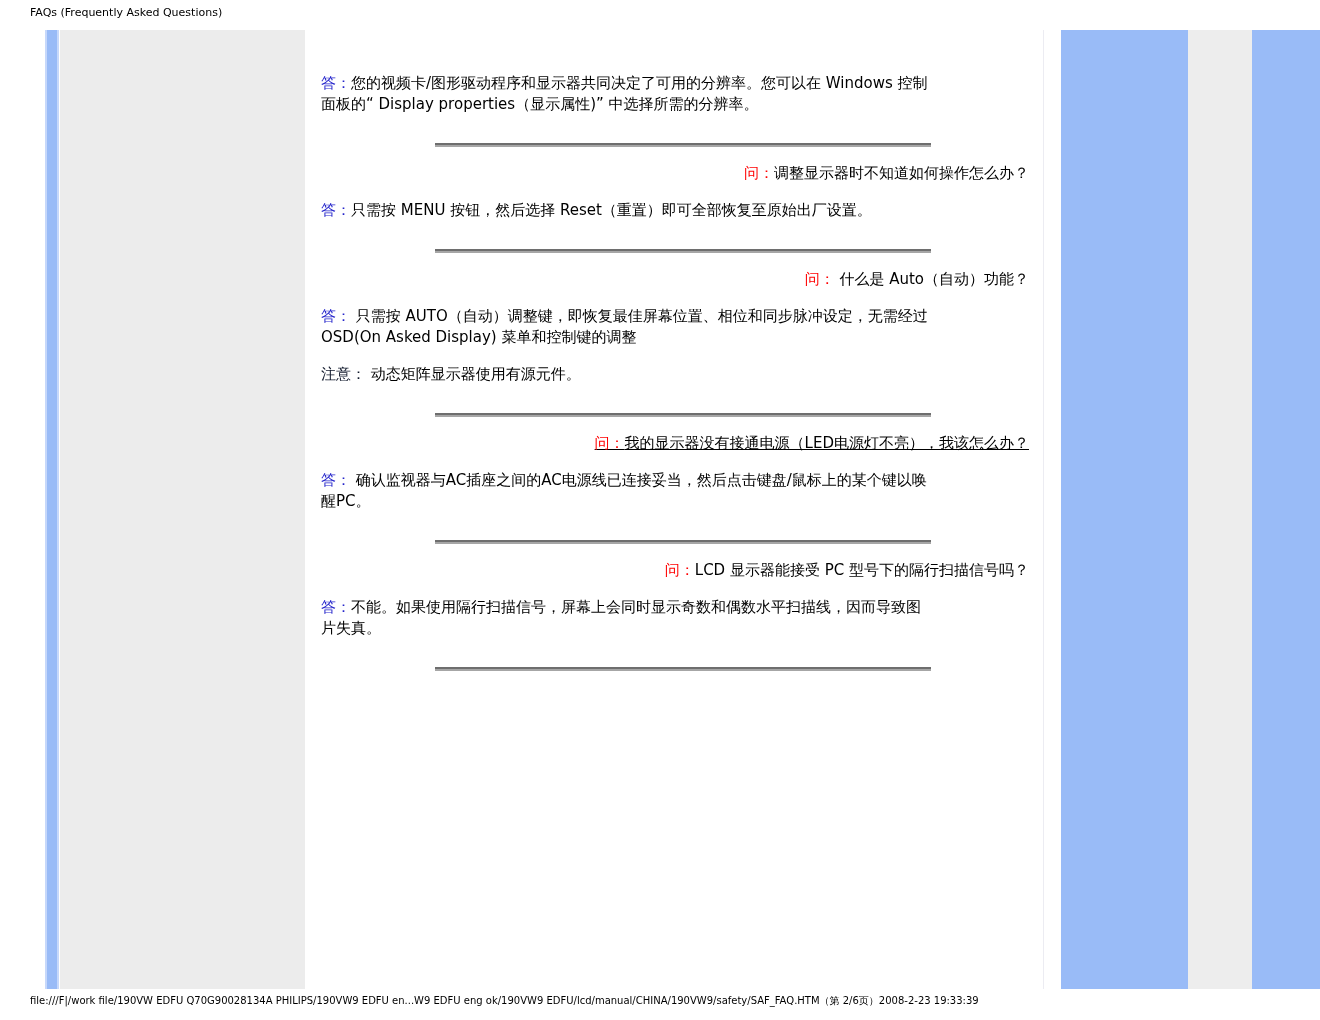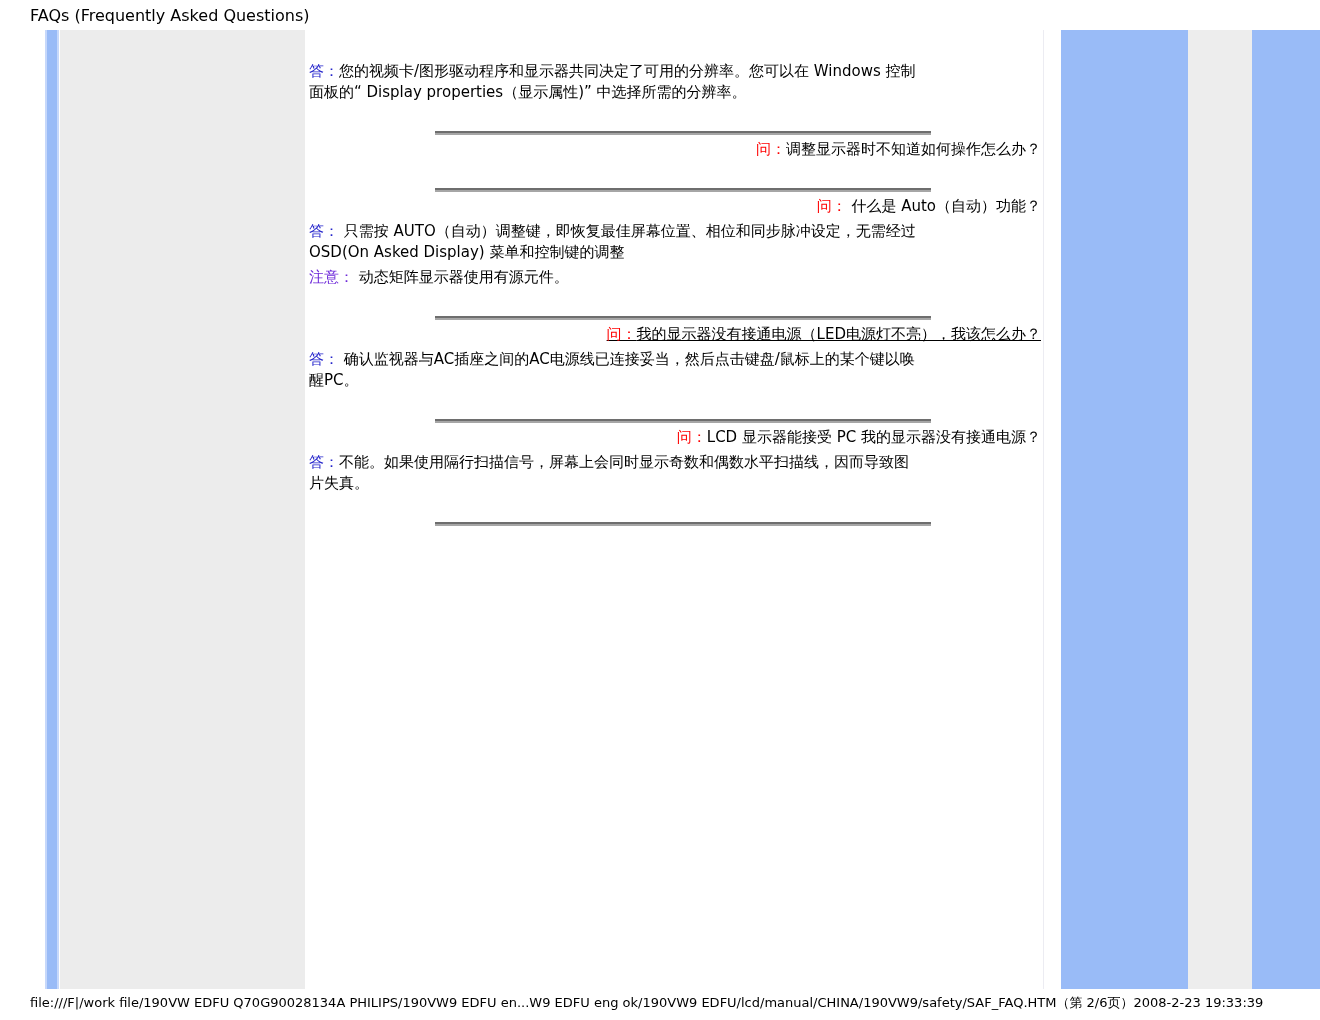--- a/index.html
+++ b/index.html
@@ -7,86 +7,87 @@
     width:1320px;height:1020px;
     background:#ffffff;
     font-family:"DejaVu Sans","Liberation Sans",sans-serif;
     position:relative;
     overflow:hidden;
     color:#000;
   }
   
   .window-title{
     position:absolute;left:30px;top:6px;
-    font-size:16px;color:#000;white-space:nowrap;
+    font-size:11px;color:#000;white-space:nowrap;
   }
   
   .band{position:absolute;top:30px;height:959px;}
   .left-strip{
     left:45px;width:14px;
     background:linear-gradient(to right,#c6d8fb 0 2px,#99bbf7 2px 12px,#c6d8fb 12px 14px);
   }
   .left-sidebar{left:60px;width:245px;background:#ececec;}
   .content-area{left:305px;width:740px;background:#ffffff;}
   .content-edge{left:1043px;width:1px;background:#ececf2;}
   .right-blue-1{left:1061px;width:127px;background:#99bbf7;}
   .right-gray{left:1188px;width:64px;background:#ededed;}
   .right-blue-2{left:1252px;width:68px;background:#99bbf7;}
 
   
   .content-area{padding-top:27px;box-sizing:border-box;font-size:15px;line-height:21px;}
-  .content-area p{margin:4px;}
+  .content-area p{margin:16px;}
   .q{margin:28px 0 0 27px;white-space:nowrap;text-align:right;}
   .a{margin:24px 0 0 72px;width:612px;}
   .note{margin:24px 0 0 72px;width:612px;}
   .gap-lg{margin-top:51px;text-decoration:underline;}
   .first{margin-top:0;}
   .lbl-q{color:#ff0000;}
   .lbl-a{color:#2525cb;}
-  .lbl-n{color:#6d28d9;}
+  .lbl-n{color:#0f172a;}
   hr.div{
     margin:28px 0 0 130px;width:496px;height:4px;border:none;
     background:linear-gradient(#6e6e6e 0 45%,#a6a6a6 45% 100%);
   }
   
   .status-bar{
     position:absolute;left:30px;top:994px;
-    font-size:13px;color:#000;white-space:nowrap;
+    font-size:10px;color:#000;white-space:nowrap;
   }
 </style>
 </head>
 <body>
 
 <div class="window-title">FAQs (Frequently Asked Questions)</div>
 
 <div class="band left-strip"></div>
 <div class="band left-sidebar"></div>
 
 <div class="band content-area">
 
   <p class="a first"><span class="lbl-a">答：</span><span>您的视频卡/图形驱动程序和显示器共同决定了可用的分辨率。您可以在 Windows 控制面板的“ Display properties（显示属性)” 中选择所需的分辨率。</span></p>
 
   <hr class="div">
 
   <p class="q"><span class="lbl-q">问：</span><span>调整显示器时不知道如何操作怎么办？</span></p>
+  <p class="a"><span class="lbl-a">答：</span><span>只需按 MENU 按钮，然后选择 Reset（重置）即可全部恢复至原始出厂设置。</span></p>
 
   <hr class="div">
 
   <p class="q"><span class="lbl-q">问：</span><span> 什么是 Auto（自动）功能？</span></p>
   <p class="a"><span class="lbl-a">答：</span><span> 只需按 AUTO（自动）调整键，即恢复最佳屏幕位置、相位和同步脉冲设定，无需经过OSD(On Asked Display) 菜单和控制键的调整</span></p>
   <p class="note"><span class="lbl-n">注意：</span><span> 动态矩阵显示器使用有源元件。</span></p>
 
   <hr class="div">
 
   <p class="q gap-lg"><span class="lbl-q">问：</span><span>我的显示器没有接通电源（LED电源灯不亮），我该怎么办？</span></p>
   <p class="a"><span class="lbl-a">答：</span><span> 确认监视器与AC插座之间的AC电源线已连接妥当，然后点击键盘/鼠标上的某个键以唤醒PC。</span></p>
 
   <hr class="div">
 
-  <p class="q"><span class="lbl-q">问：</span><span>LCD 显示器能接受 PC 我的显示器没有接通电源？</span></p>
+  <p class="q"><span class="lbl-q">问：</span><span>LCD 显示器能接受 PC 型号下的隔行扫描信号吗？</span></p>
   <p class="a"><span class="lbl-a">答：</span><span>不能。如果使用隔行扫描信号，屏幕上会同时显示奇数和偶数水平扫描线，因而导致图片失真。</span></p>
 
   <hr class="div">
 
 
 </div>
 
 <div class="band content-edge"></div>
 <div class="band right-blue-1"></div>
 <div class="band right-gray"></div>

